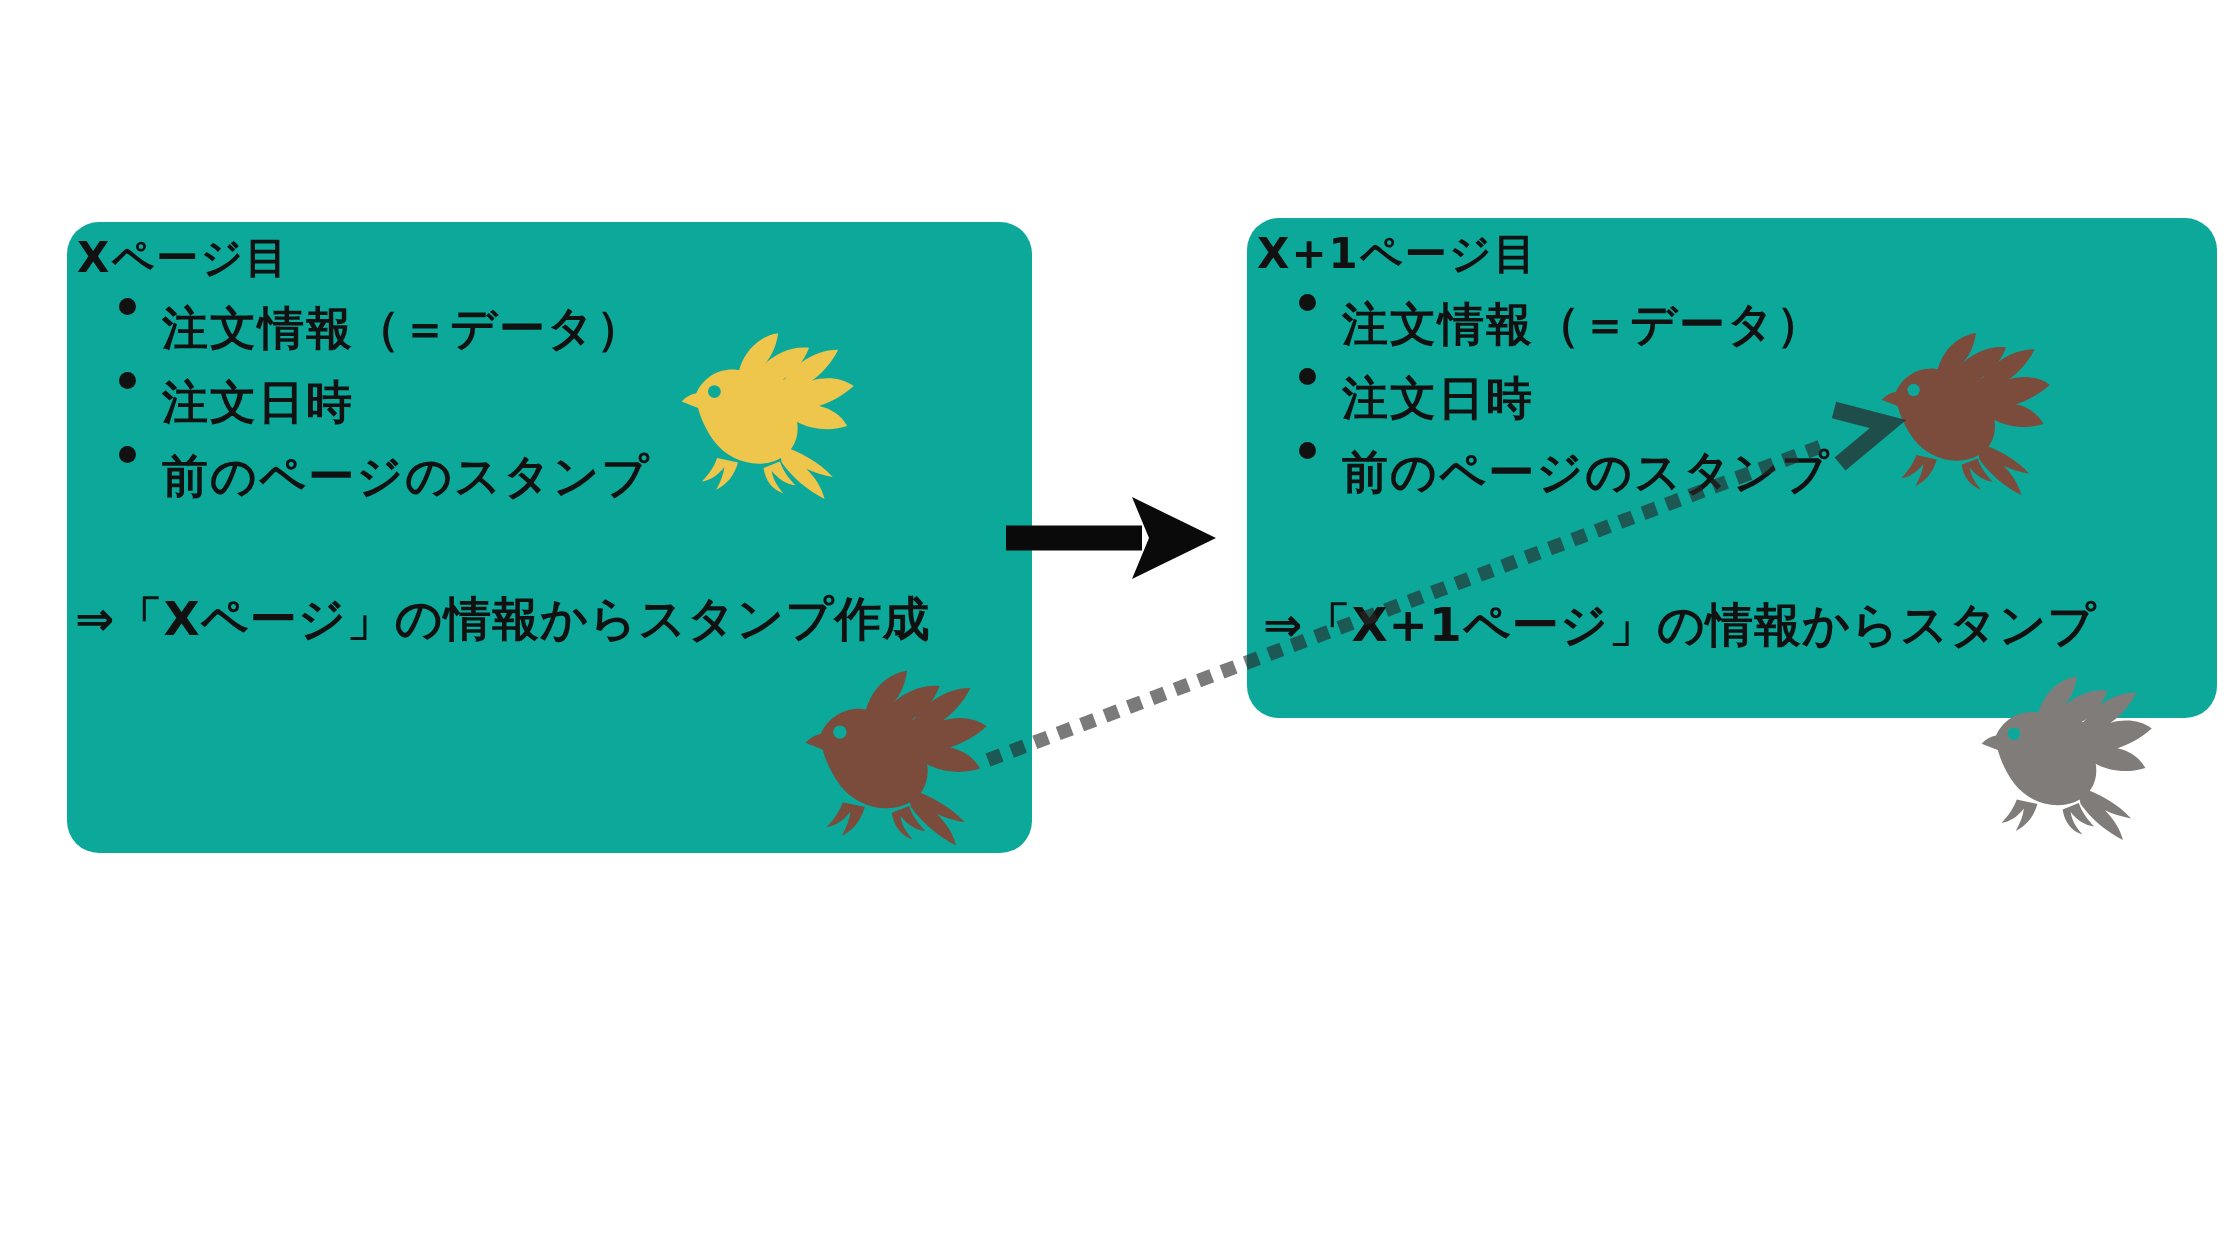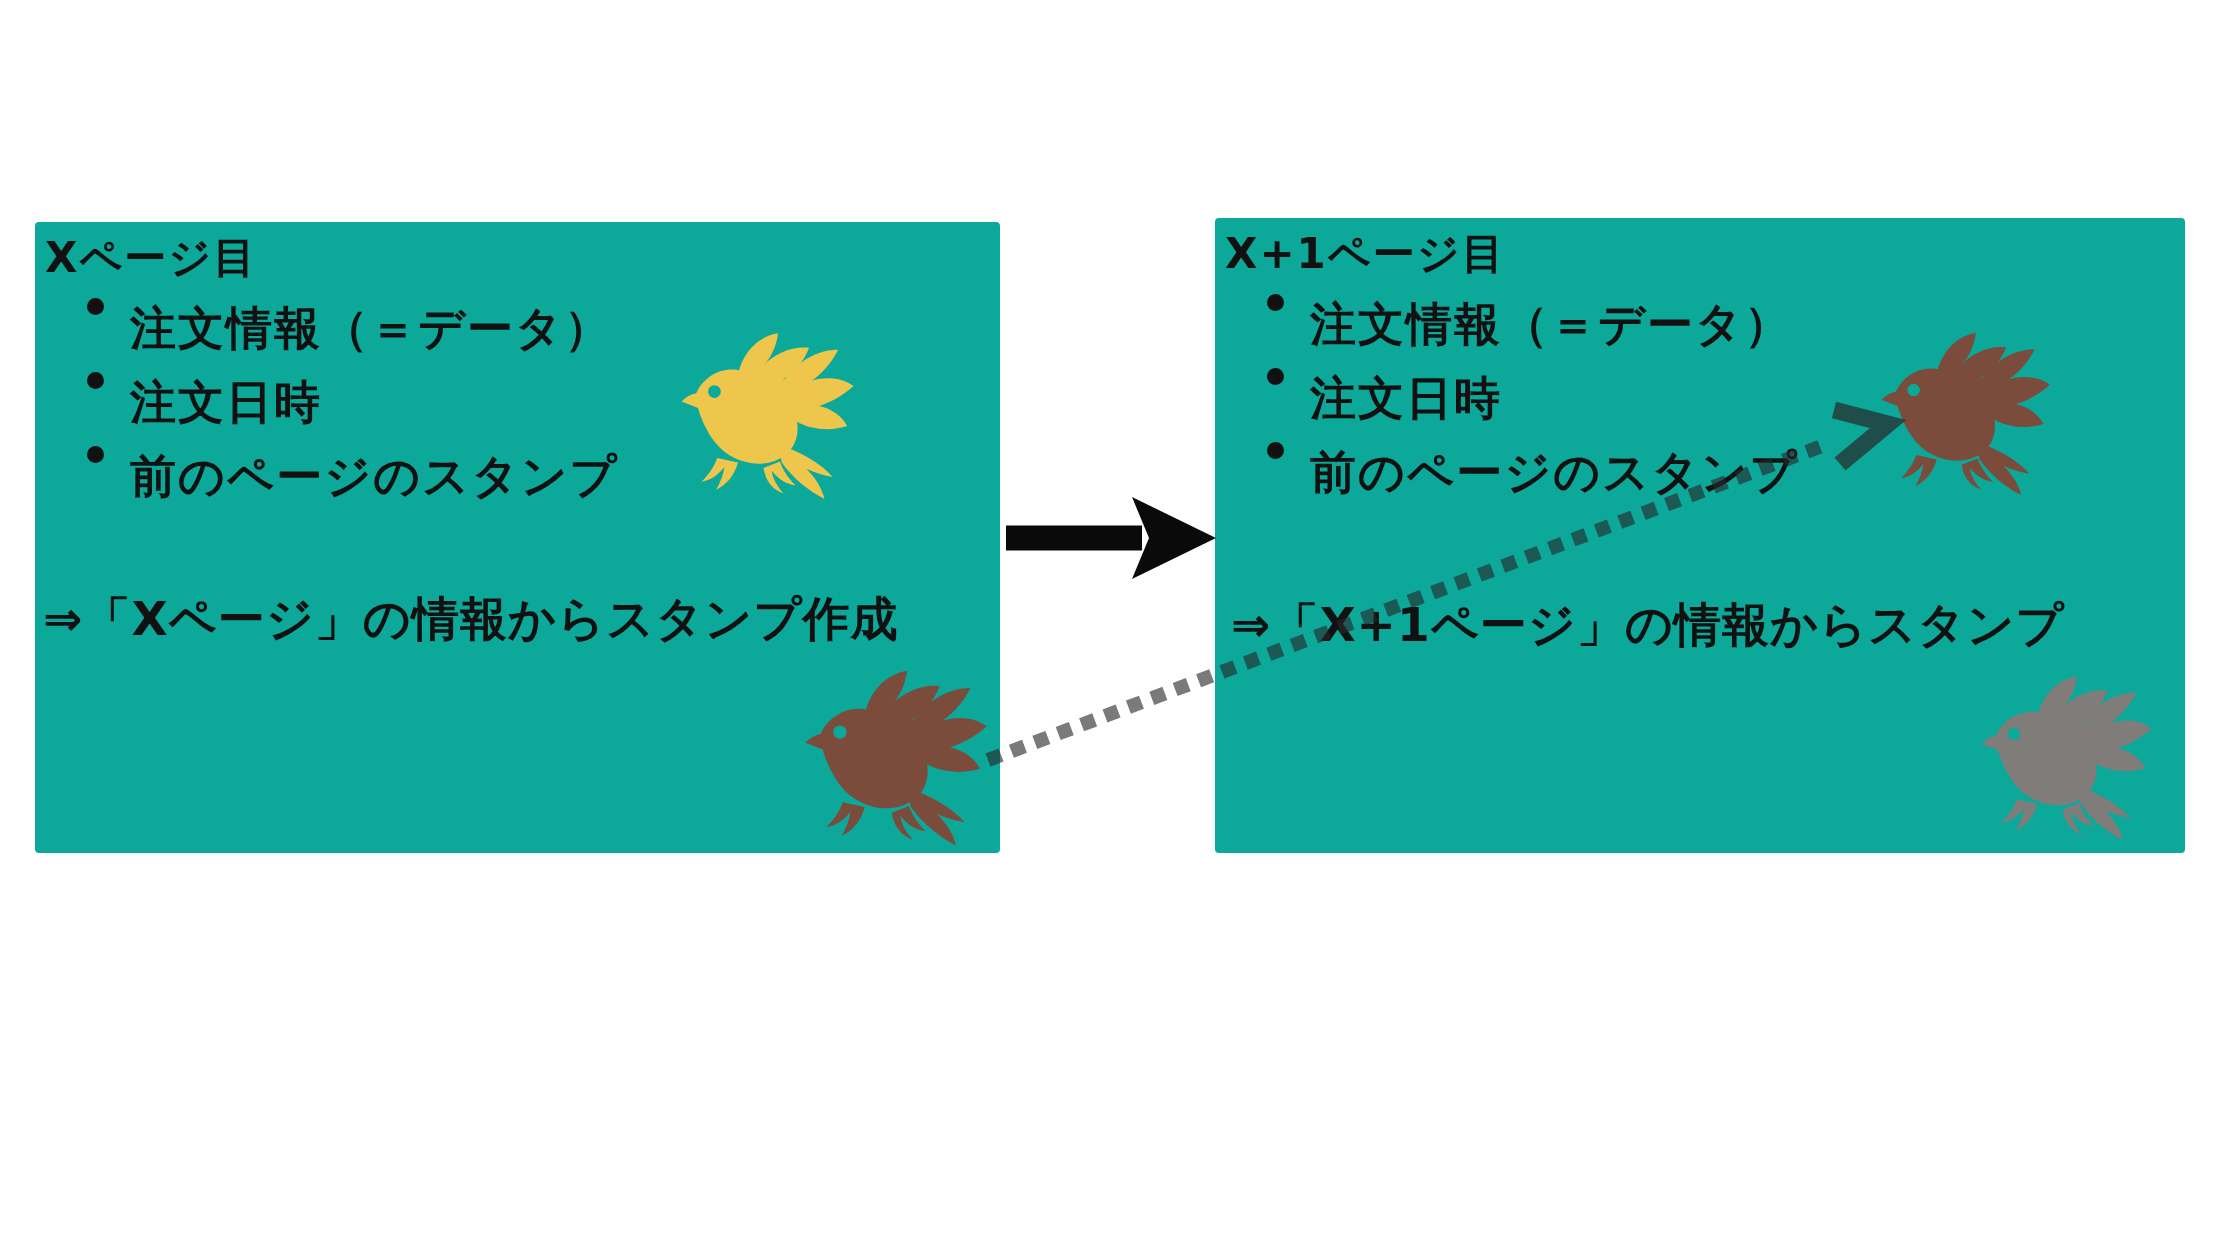--- a/index.html
+++ b/index.html
@@ -5,24 +5,24 @@
   :root{
     --teal:#0CA99B; --ink:#111111; --bird_yellow:#EFC64C;
     --bird_brown:#7B4B3C; --bird_gray:#7F7C7A; --body_text:#1c1c1c;
   }
   html,body{margin:0;padding:0;background:#ffffff;}
   .stage{
     position:relative; width:2240px; height:1260px; background:#ffffff;
     font-family:"DejaVu Sans","Liberation Sans",sans-serif; overflow:hidden;
   }
   .box{
-    position:absolute; background:var(--teal); border-radius:4px; color:var(--ink);
+    position:absolute; background:var(--teal); border-radius:32px; color:var(--ink);margin-left:32px;
   }
   .box-left{ left:35px; top:222px; width:965px; height:631px; }
-  .box-right{ left:1215px; top:218px; width:970px; height:635px; }
+  .box-right{ left:1215px; top:218px; width:970px; height:500px; }
   .box-title{
     position:absolute; left:10px; top:8px; font-size:42px; font-weight:bold;
     letter-spacing:2px; white-space:nowrap;
   }
   .bullets{
     position:absolute; list-style:none; margin:0; padding:0; left:52px; top:76px;
   }
   .bullets li{
     display:flex; height:74px; font-size:46px; font-weight:bold;
     letter-spacing:2px; white-space:nowrap;

